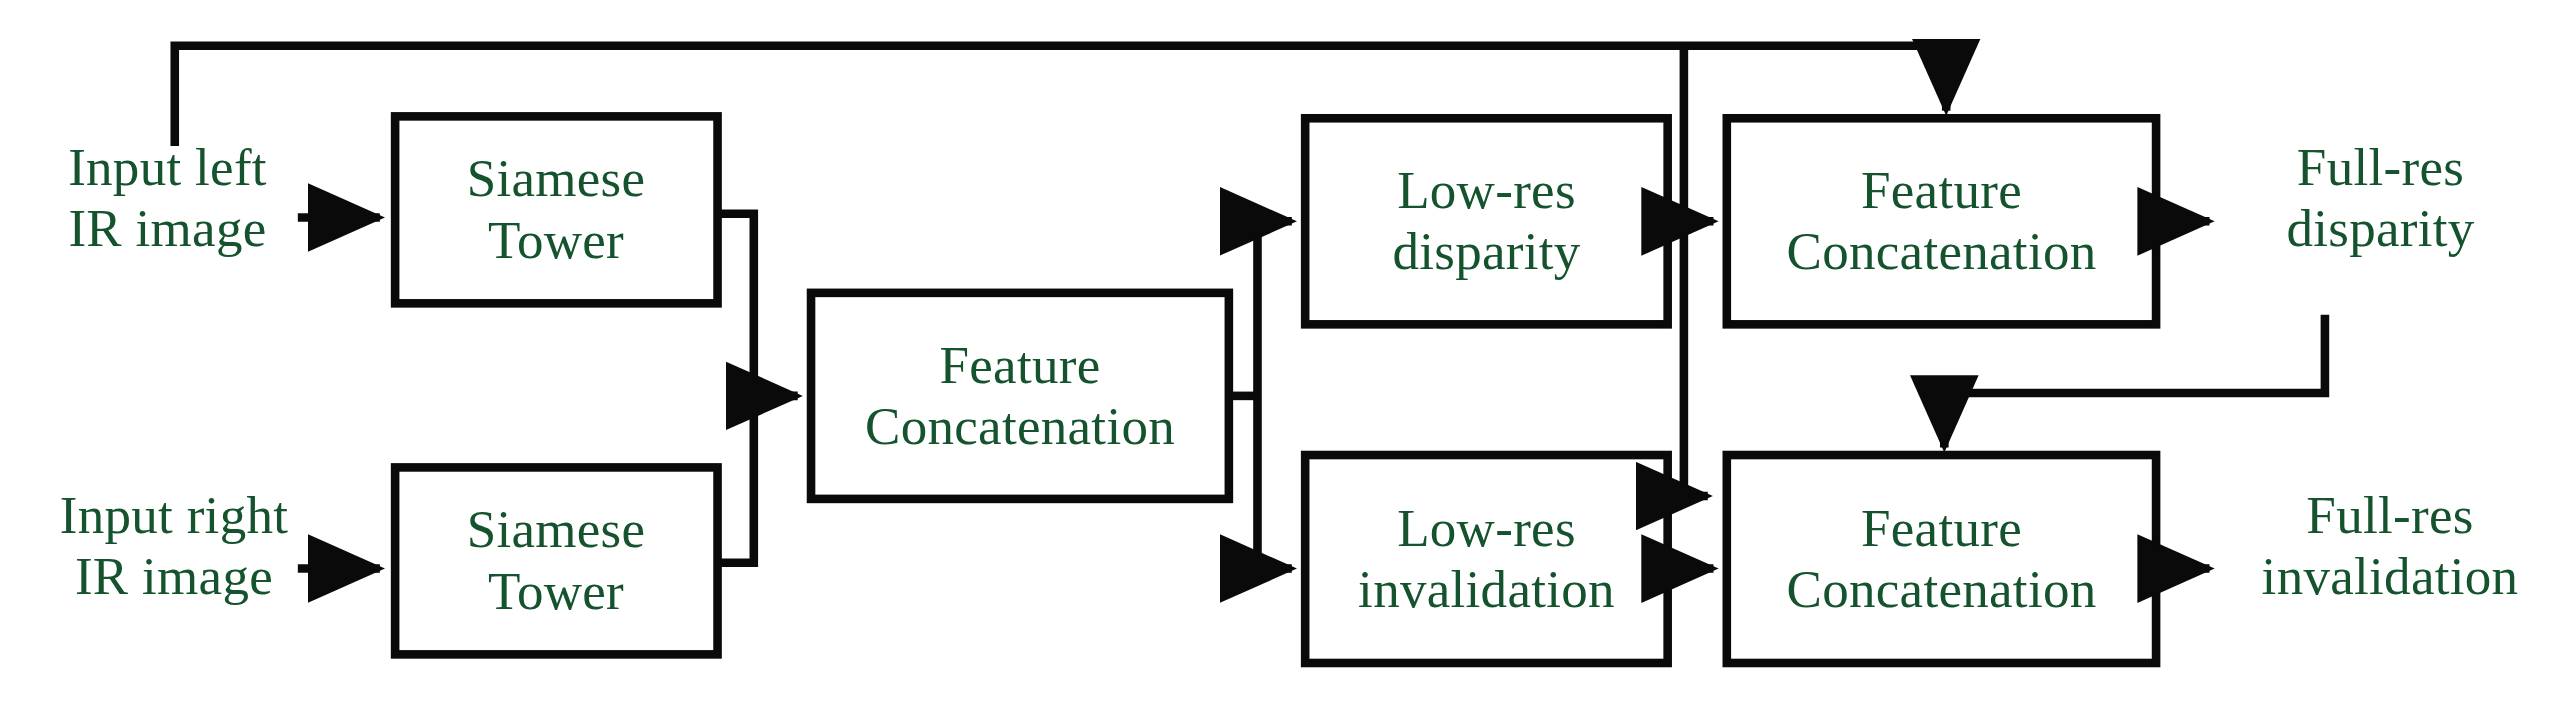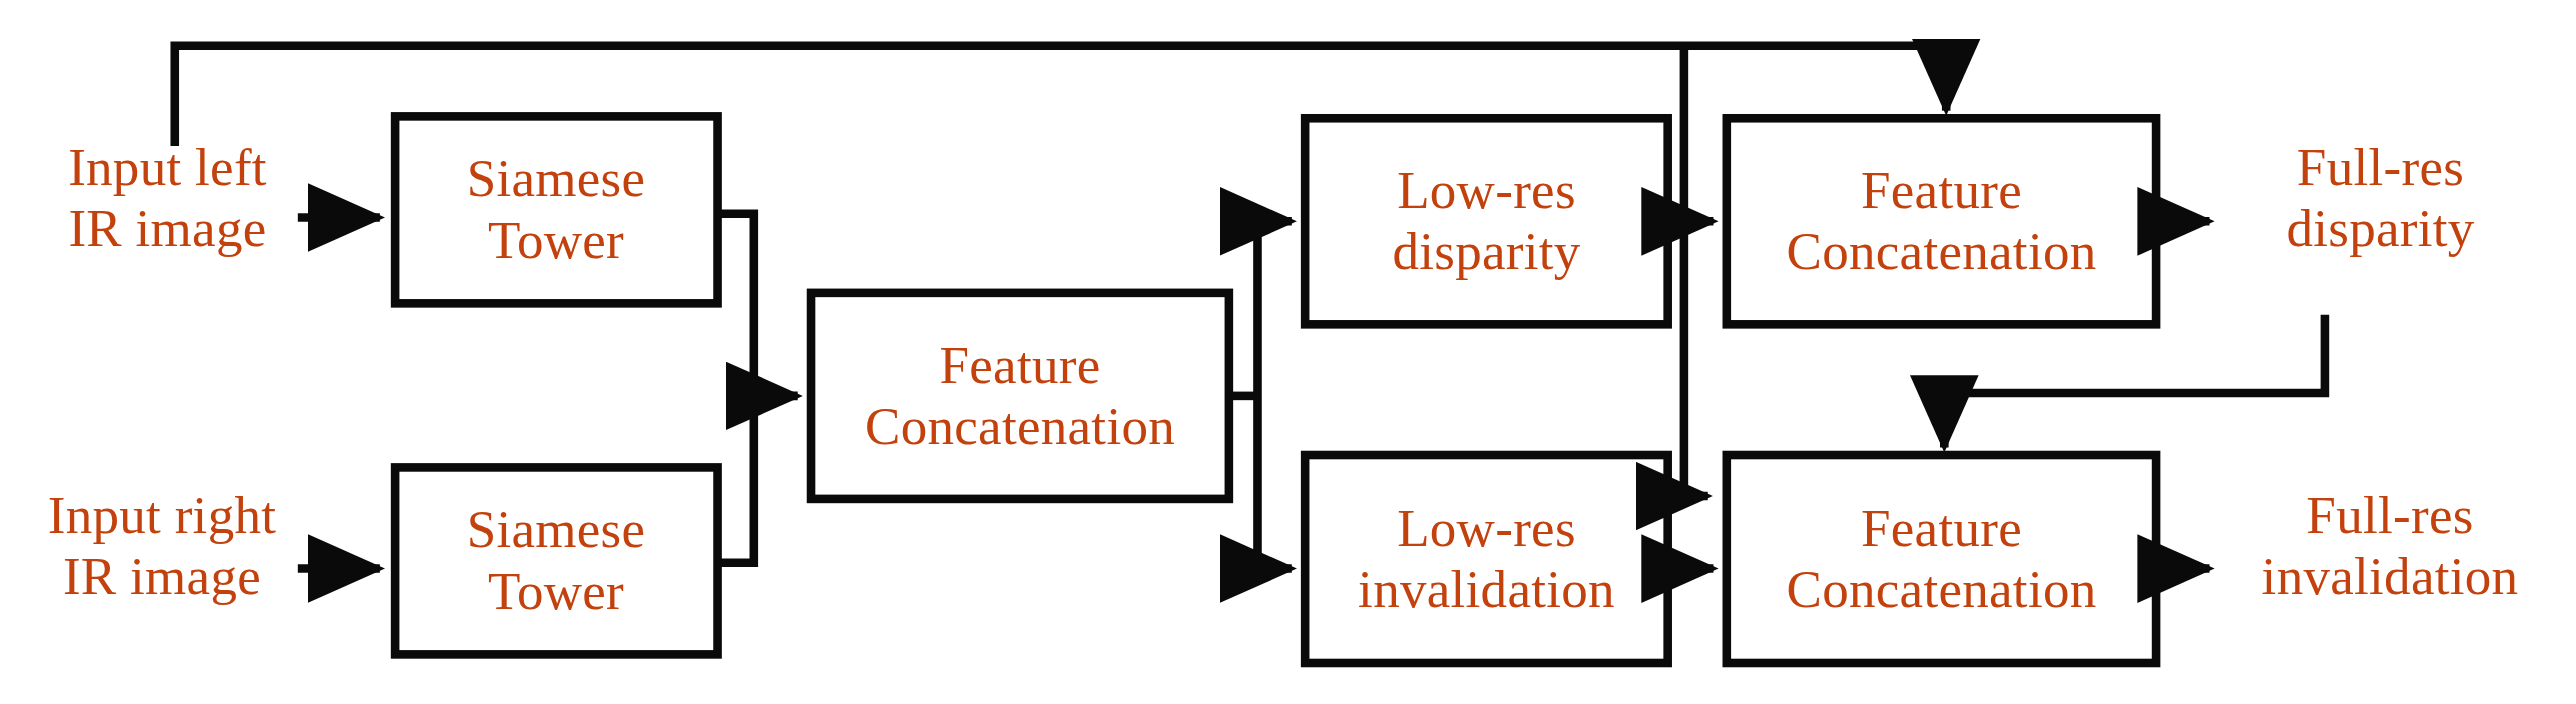--- a/index.html
+++ b/index.html
@@ -27,21 +27,21 @@
     display: block;
   }
   .box-label,
   .free-label {
     position: absolute;
     display: flex;
     flex-direction: column;
     align-items: center;
     justify-content: center;
     text-align: center;
-    color: #c2410c;
+    color: #14532d;
     font-size: 53px;
     line-height: 1.16;
     letter-spacing: 0.3px;
     white-space: pre;
     pointer-events: none;
   }
   .box-label .ln,
   .free-label .ln {
     display: block;
   }
@@ -102,21 +102,21 @@
   <div class="free-label" style="left:29px; top:141px; width:277px; height:114px;">
     <span class="ln">Input left</span>
     <span class="ln">IR image</span>
   </div>
 
   <div class="box-label" style="left:395px; top:116px; width:322px; height:187px;">
     <span class="ln">Siamese</span>
     <span class="ln">Tower</span>
   </div>
 
-  <div class="free-label" style="left:19px; top:489px; width:286px; height:114px;">
+  <div class="free-label" style="left:31px; top:489px; width:286px; height:114px;">
     <span class="ln">Input right</span>
     <span class="ln">IR image</span>
   </div>
 
   <div class="box-label" style="left:395px; top:467px; width:322px; height:187px;">
     <span class="ln">Siamese</span>
     <span class="ln">Tower</span>
   </div>
 
   <div class="box-label" style="left:811px; top:293px; width:418px; height:206px;">

